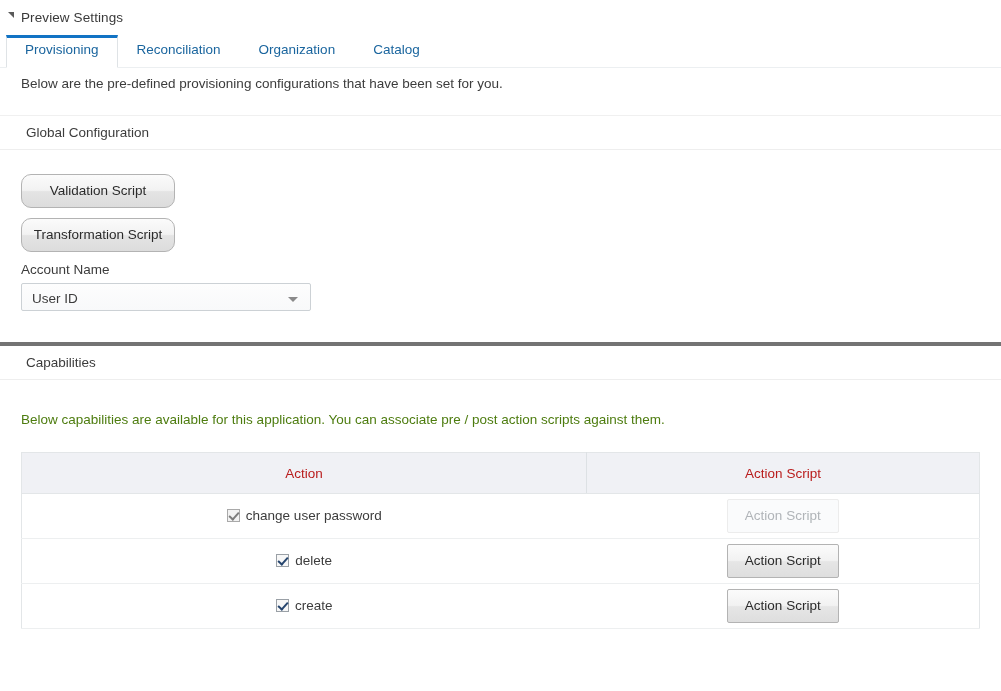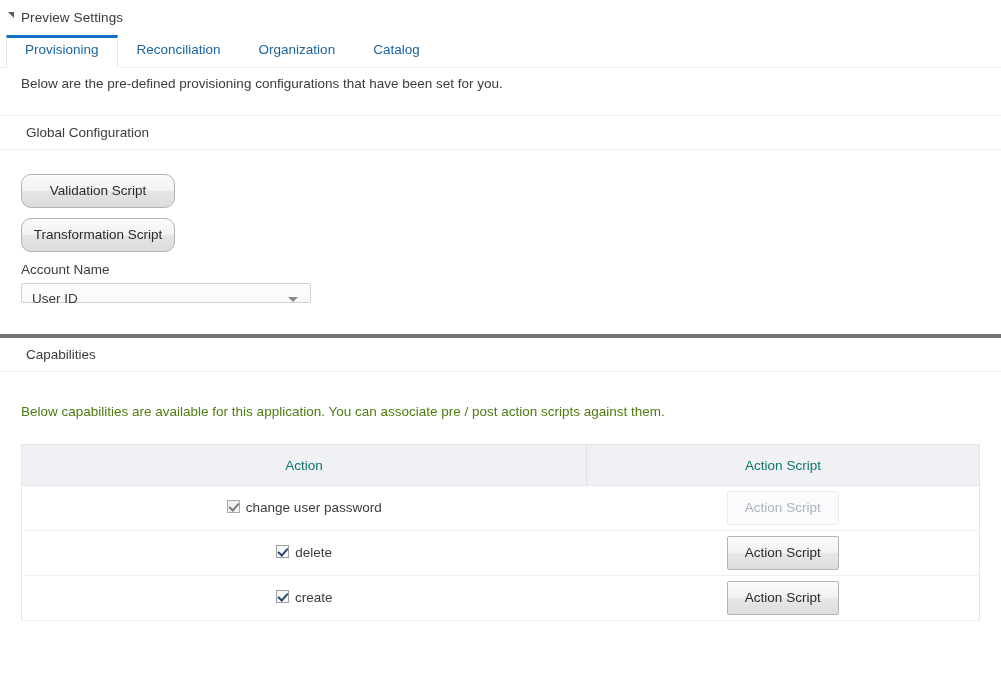--- a/index.html
+++ b/index.html
@@ -117,21 +117,21 @@
   
   .field-label {
     margin: 6px 0 6px 21px;
     font-size: 13.5px;
     font-weight: normal;
     color: #3c3c3c;
   }
   .select-wrap {
     position: relative;
     width: 290px;
-    height: 20px;
+    height: 28px;
     margin-left: 21px;
     border: 1px solid #ccd1d5;
     background: linear-gradient(to bottom, #fdfdfd 0%, #f8f9fa 100%);
     border-radius: 2px;
     box-sizing: border-box;
     cursor: pointer;
   }
   .select-value {
     position: absolute;
     left: 10px;
@@ -162,41 +162,41 @@
     margin: 25px 0 0 21px;
     width: 959px;
     border-collapse: collapse;
     border: 1px solid #e3e6e8;
     table-layout: fixed;
   }
   .cap-table th {
     background: #f0f1f5;
     font-weight: normal;
     font-size: 13.5px;
-    color: #0f766e;
+    color: #b91c1c;
     height: 40px;
     border-bottom: 1px solid #e3e6e8;
     text-align: center;
     padding: 0;
   }
   .cap-table th.col-action {
     border-right: 1px solid #dde1e4;
   }
   .cap-table td {
     height: 44px;
     border-bottom: 1px solid #edeff0;
     padding: 0;
     font-size: 13.5px;
     color: #3c3c3c;
     text-align: center;
     vertical-align: middle;
   }
   .cap-cell-inner {
     display: inline-flex;
-    align-items: flex-start;
+    align-items: center;
     gap: 6px;
   }
   .cbox {
     width: 13px;
     height: 13px;
     box-sizing: border-box;
     border: 1px solid #9aa0a6;
     background: #f7f7f7;
     display: inline-block;
     position: relative;

